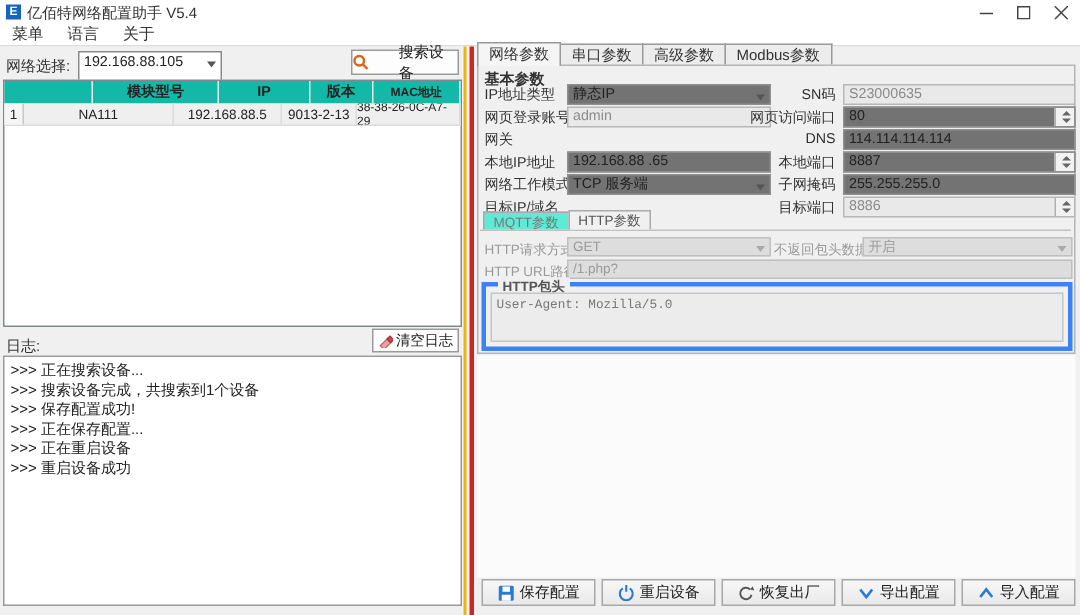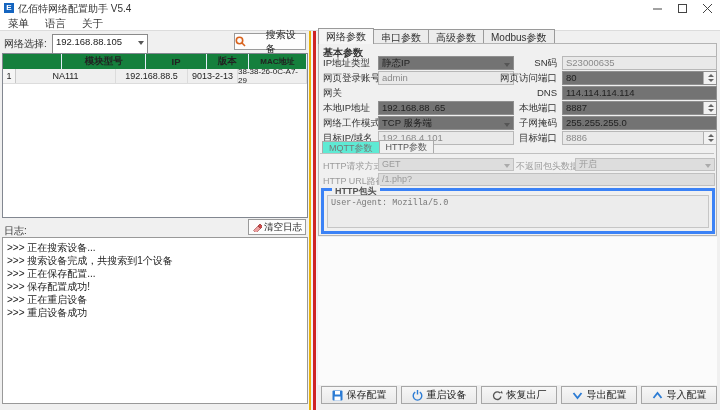--- a/index.html
+++ b/index.html
@@ -28,21 +28,21 @@
   .net-combo { position:absolute; left:52px; top:3px; width:96px; height:30px; background:#fff;
                border:1px solid #8a8a8a; font-size:9.5px; line-height:14px; padding:0 14px 0 3px; }
   .combo-arrow { position:absolute; right:3px; top:6px; width:0; height:0;
                  border-left:3.5px solid transparent; border-right:3.5px solid transparent;
                  border-top:4px solid #555; }
   .search-btn { position:absolute; left:234px; top:2px; width:72px; height:17px; background:#fdfdfd;
                 border:1px solid #9a9a9a; display:flex; align-items:center; justify-content:center;
                 gap:20px; font-size:10px; }
   .device-table { position:absolute; left:2px; top:22px; width:306px; height:165px; background:#fff;
                   border:1px solid #828790; }
-  .thead { display:flex; height:15px; background:#15803d; font-weight:bold; font-size:9.5px;padding-left:48px; }
+  .thead { display:flex; height:15px; background:#14b8a6; font-weight:bold; font-size:9.5px;padding-left:48px; }
   .thead .cell { border-right:1px solid #e4f0fa; }
   .cell { display:flex; align-items:center; justify-content:center; overflow:hidden; }
   .c-gut { width:13px; } .c-model { width:100px; } .c-ip { width:72px; } .c-ver { width:50px; }
   .c-mac { width:69px; font-size:8px; }
   .trow { display:flex; height:15px; background:#efefef; font-size:9px; border-bottom:1px solid #dcdcdc; }
   .trow .cell { border-right:1px solid #dcdcdc; }
   .trow .c-gut { background:#f5f5f5; border-right:1px solid #c8c8c8; }
   .log-label { position:absolute; left:4px; top:193px; font-size:10px; color:#333; }
   .clear-btn { position:absolute; left:248px; top:188px; width:58px; height:16px; background:#fdfdfd;
                border:1px solid #9a9a9a; display:flex; align-items:center; justify-content:center;
@@ -176,22 +176,22 @@
     <svg width="10" height="10">
       <path d="M1.5 8.5 L6 4 L8.5 6.5 L4 11 Z" fill="#eda0a0" stroke="#b56868" stroke-width="0.8"></path>
       <path d="M6 4 L8 2 L10.5 4.5 L8.5 6.5 Z" fill="#cf4b4b" stroke="#9c3333" stroke-width="0.8"></path>
     </svg>
     <span>清空日志</span>
   </div>
 
   <div class="log-box">
     <div>&gt;&gt;&gt; 正在搜索设备...</div>
     <div>&gt;&gt;&gt; 搜索设备完成，共搜索到1个设备</div>
+    <div>&gt;&gt;&gt; 保存配置成功!</div>
     <div>&gt;&gt;&gt; 正在保存配置...</div>
-    <div>&gt;&gt;&gt; 保存配置成功!</div>
     <div>&gt;&gt;&gt; 正在重启设备</div>
     <div>&gt;&gt;&gt; 重启设备成功</div>
   </div>
 </div>
 
 <div class="splitter">
   <div class="split-yellow"></div>
   <div class="split-red"></div>
 </div>
 
@@ -260,23 +260,20 @@
       <span class="combo-arrow"></span>
     </div>
     <span class="flabel rlabel">子网掩码</span>
     <div class="fld rfld">
       <span>255.255.255.0</span>
     </div>
   </div>
 
   <div class="frow" style="top:106px">
     <span class="flabel">目标IP/域名</span>
-    <div class="fld dis lfld">
-      <span>192.168.4.101</span>
-    </div>
     <span class="flabel rlabel">目标端口</span>
     <div class="fld dis sel rfld">
       <span>8886</span>
       <span class="spin-btns"></span>
     </div>
   </div>
 
   <div class="subtabbar">
     <div class="subtab">MQTT参数</div>
     <div class="subtab active">HTTP参数</div>

